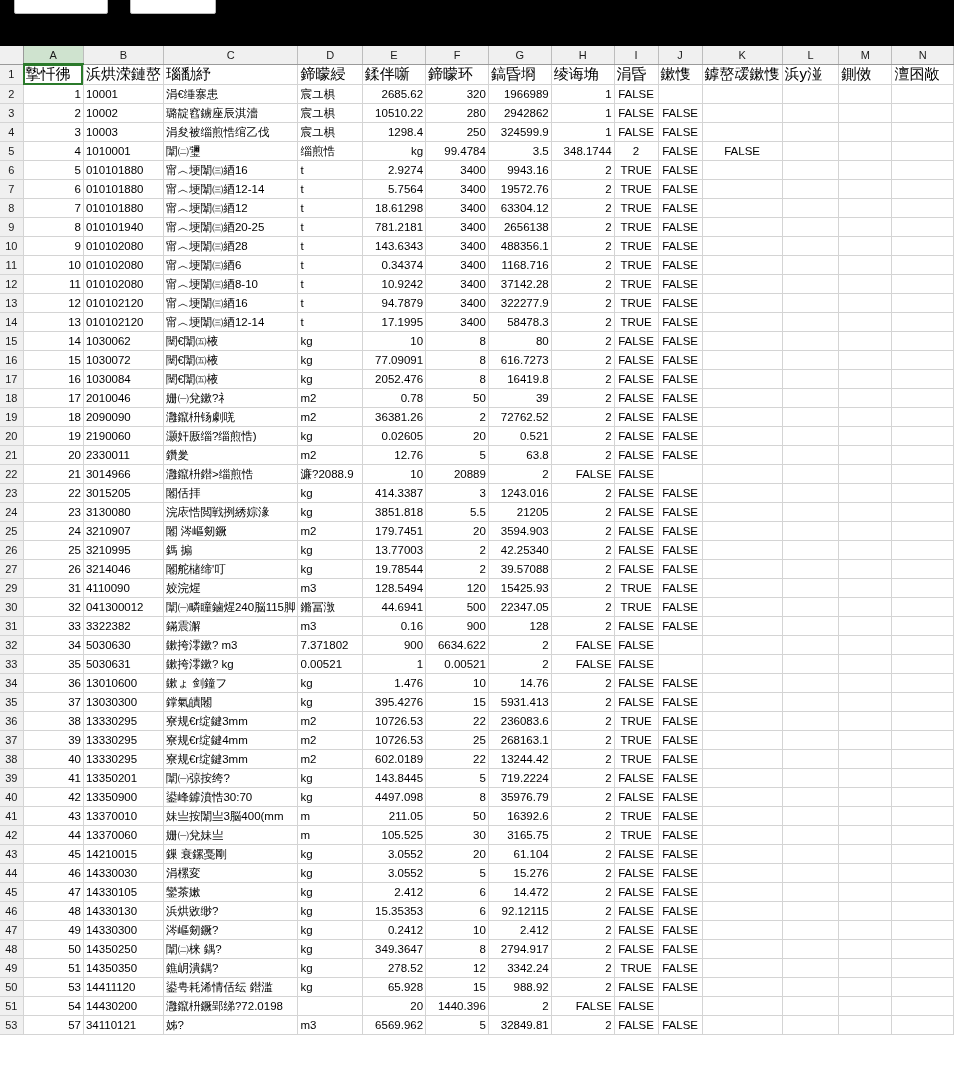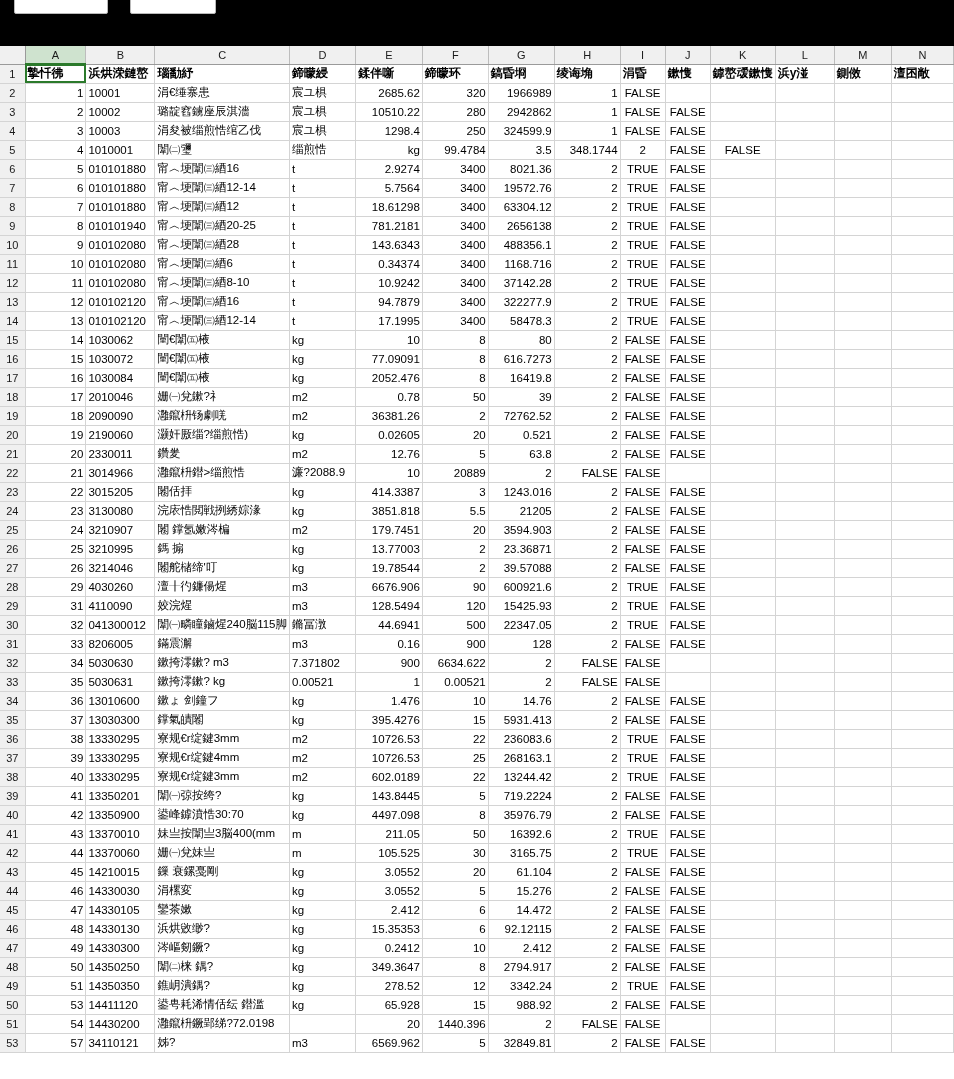--- a/index.html
+++ b/index.html
@@ -106,21 +106,21 @@
   col.w-i  { width: 47px; }
   col.w-j  { width: 47px; }
   col.w-k  { width: 47px; }
   col.w-l  { width: 70px; }
   col.w-m  { width: 70px; }
   col.w-n  { width: 72px; }
   .num { text-align: right; padding-right: 4px; }
   .txt { text-align: left; padding-left: 3px; }
   .ctr { text-align: center; }
   
-  tr.datahead td { font-size: 12px; font-weight: bold; }
+  tr.datahead td { font-size: 15px; }
   
   td.active {
     outline: 2px solid #2b7a2b;
     outline-offset: -2px;
   }
 </style>
 </head>
 <body>
 
 <div id="app">
@@ -259,21 +259,21 @@
             <td class="txt"></td>
           </tr>
           <tr>
             <th class="rowhead">6</th>
             <td class="num">5</td>
             <td class="txt">010101880</td>
             <td class="txt">甯︿埂闈㈢綇16</td>
             <td class="txt">t</td>
             <td class="num">2.9274</td>
             <td class="num">3400</td>
-            <td class="num">8021.36</td>
+            <td class="num">9943.16</td>
             <td class="num">2</td>
             <td class="ctr">TRUE</td>
             <td class="ctr">FALSE</td>
             <td class="ctr"></td>
             <td class="txt"></td>
             <td class="txt"></td>
             <td class="txt"></td>
           </tr>
           <tr>
             <th class="rowhead">7</th>
@@ -578,78 +578,61 @@
             <td class="ctr">FALSE</td>
             <td class="ctr"></td>
             <td class="txt"></td>
             <td class="txt"></td>
             <td class="txt"></td>
           </tr>
           <tr>
             <th class="rowhead">25</th>
             <td class="num">24</td>
             <td class="txt">3210907</td>
-            <td class="txt">闂 鐣氬嫩涔楄</td>
+            <td class="txt">闂 涔嶇剱鐝</td>
             <td class="txt">m2</td>
             <td class="num">179.7451</td>
             <td class="num">20</td>
             <td class="num">3594.903</td>
             <td class="num">2</td>
             <td class="ctr">FALSE</td>
             <td class="ctr">FALSE</td>
             <td class="ctr"></td>
             <td class="txt"></td>
             <td class="txt"></td>
             <td class="txt"></td>
           </tr>
           <tr>
             <th class="rowhead">26</th>
             <td class="num">25</td>
             <td class="txt">3210995</td>
             <td class="txt">鎷 搧</td>
             <td class="txt">kg</td>
             <td class="num">13.77003</td>
             <td class="num">2</td>
-            <td class="num">23.36871</td>
+            <td class="num">42.25340</td>
             <td class="num">2</td>
             <td class="ctr">FALSE</td>
             <td class="ctr">FALSE</td>
             <td class="ctr"></td>
             <td class="txt"></td>
             <td class="txt"></td>
             <td class="txt"></td>
           </tr>
           <tr>
             <th class="rowhead">27</th>
             <td class="num">26</td>
             <td class="txt">3214046</td>
             <td class="txt">闂舵槠缔'叮</td>
             <td class="txt">kg</td>
             <td class="num">19.78544</td>
             <td class="num">2</td>
             <td class="num">39.57088</td>
             <td class="num">2</td>
             <td class="ctr">FALSE</td>
-            <td class="ctr">FALSE</td>
-            <td class="ctr"></td>
-            <td class="txt"></td>
-            <td class="txt"></td>
-            <td class="txt"></td>
-          </tr>
-          <tr>
-            <th class="rowhead">28</th>
-            <td class="num">29</td>
-            <td class="txt">4030260</td>
-            <td class="txt">澶╂彴鐮偒煋</td>
-            <td class="txt">m3</td>
-            <td class="num">6676.906</td>
-            <td class="num">90</td>
-            <td class="num">600921.6</td>
-            <td class="num">2</td>
-            <td class="ctr">TRUE</td>
             <td class="ctr">FALSE</td>
             <td class="ctr"></td>
             <td class="txt"></td>
             <td class="txt"></td>
             <td class="txt"></td>
           </tr>
           <tr>
             <th class="rowhead">29</th>
             <td class="num">31</td>
             <td class="txt">4110090</td>
@@ -679,21 +662,21 @@
             <td class="ctr">TRUE</td>
             <td class="ctr">FALSE</td>
             <td class="ctr"></td>
             <td class="txt"></td>
             <td class="txt"></td>
             <td class="txt"></td>
           </tr>
           <tr>
             <th class="rowhead">31</th>
             <td class="num">33</td>
-            <td class="txt">8206005</td>
+            <td class="txt">3322382</td>
             <td class="txt">鏋震澥</td>
             <td class="txt">m3</td>
             <td class="num">0.16</td>
             <td class="num">900</td>
             <td class="num">128</td>
             <td class="num">2</td>
             <td class="ctr">FALSE</td>
             <td class="ctr">FALSE</td>
             <td class="ctr"></td>
             <td class="txt"></td>

